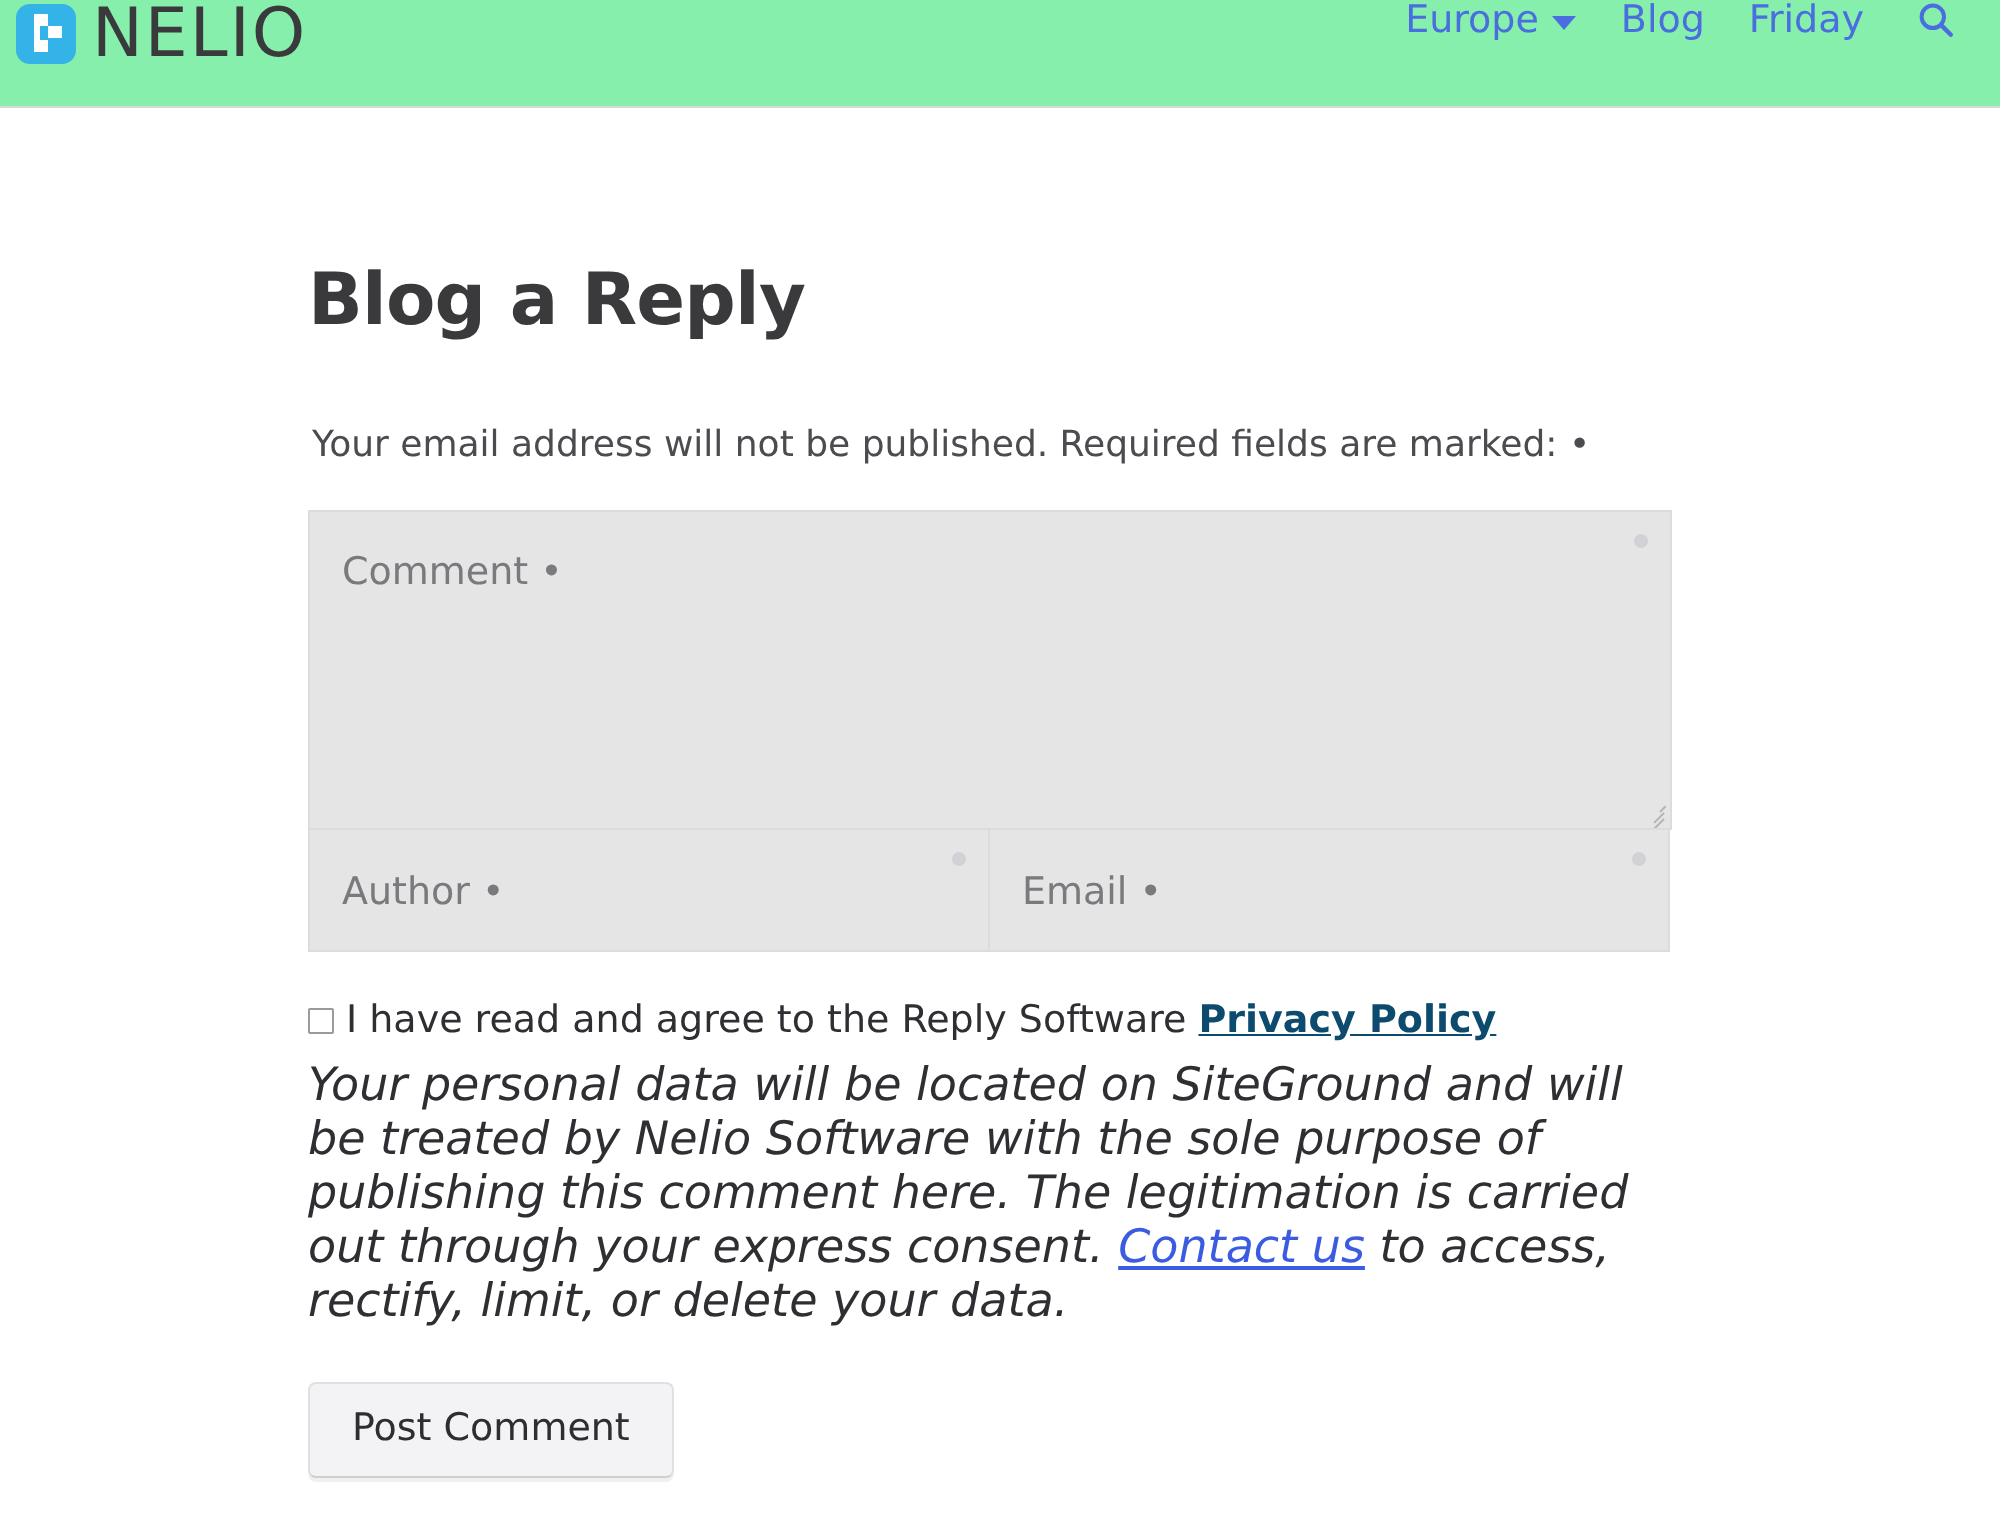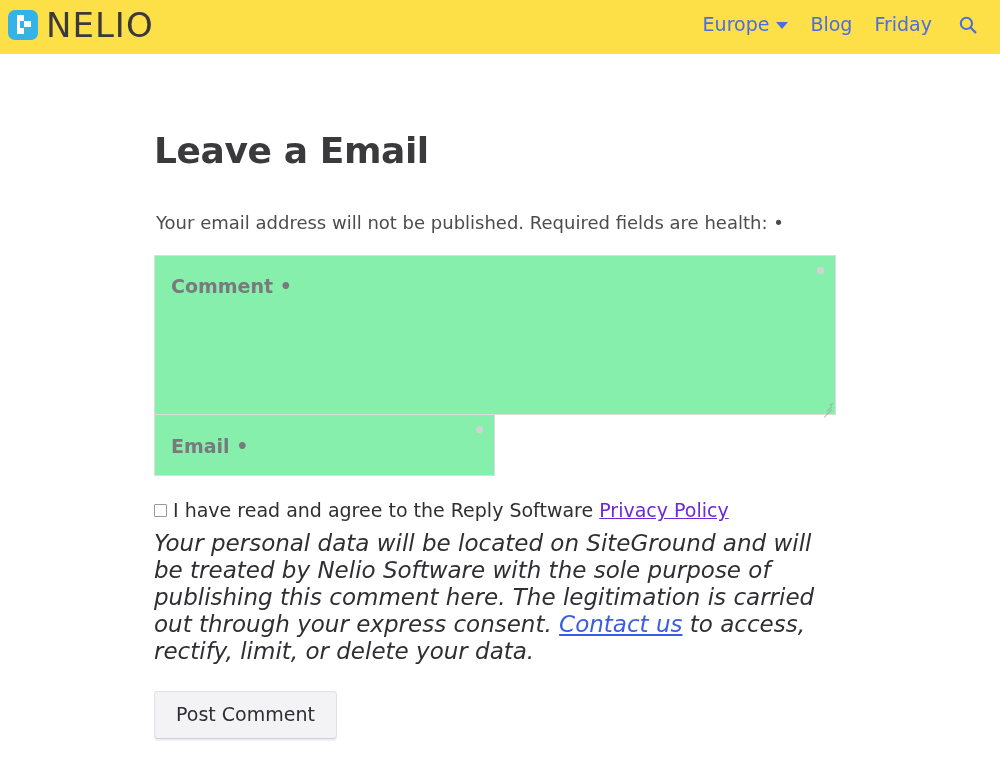--- a/index.html
+++ b/index.html
@@ -16,24 +16,24 @@
     -webkit-font-smoothing: antialiased;
   }
 
   
   .site-header {
     position: relative;
     height: 54px;
     box-sizing: border-box;
     border-bottom: 1px solid #d8d8dd;
     display: flex;
-    align-items: center;
+    align-items: flex-start;
     justify-content: space-between;
     padding: 0 22px 4px 8px;
-    background: #fde047;
+    background: #86efac;
   }
   .brand {
     display: flex;
     align-items: center;
     gap: 8px;
     text-decoration: none;
   }
   .brand-mark {
     width: 30px;
     height: 30px;
@@ -135,23 +135,22 @@
     padding-top: 40px;
     padding-left: 2px;
   }
 
   
   .comment-form { margin-top: 22px; }
 
   .field-box {
     position: relative;
     border: 1px solid #dcdcdf;
-    background: #86efac;
+    background: #e5e5e5;
     box-sizing: border-box;
-    font-weight: bold;
   }
   .ta-box {
     width: 682px;
     height: 160px;
   }
   .ta-label {
     position: absolute;
     left: 16px;
     top: 19px;
     font-size: 19px;
@@ -226,23 +225,23 @@
     appearance: none;
     -webkit-appearance: none;
     padding: 0;
   }
   .consent-text {
     font-size: 19px;
     color: #2f2f33;
     line-height: 1.25;
   }
   .consent-text a {
-    color: #6d28d9;
+    color: #0c4a6e;
     text-decoration: underline;
-    font-weight: 400;
+    font-weight: 700;
   }
 
   .privacy-note {
     margin-top: 7px;
     font-size: 23px;
     font-style: italic;
     line-height: 27px;
     color: #2f2f33;
     width: 672px;
   }
@@ -300,38 +299,42 @@
       </svg>
     </button>
   </nav>
 
 </header>
 
 <main class="content">
   <div class="wrap">
 
 
-    <h2 class="reply-title">Leave a Email</h2>
-
-    <p class="notes">Your email address will not be published. Required fields are health: •</p>
+    <h2 class="reply-title">Blog a Reply</h2>
+
+    <p class="notes">Your email address will not be published. Required fields are marked: •</p>
 
     <form class="comment-form">
 
       <div class="field-box ta-box">
         <span class="ta-label">Comment •</span>
         <span class="req-dot"></span>
         <span class="resize-grip">
           <span class="rg1"></span>
             <span class="rg2"></span>
             <span class="rg3"></span>
         </span>
       </div>
 
       <div class="row2">
         <div class="field-box half-box">
+          <span class="half-label">Author •</span>
+          <span class="req-dot"></span>
+        </div>
+        <div class="field-box half-box">
           <span class="half-label">Email •</span>
           <span class="req-dot"></span>
         </div>
       </div>
 
       <div class="consent">
         <input type="checkbox" class="consent-check" style="">
         <span class="consent-text"><span>I have read and agree to the Reply Software </span><a href="#">Privacy Policy</a></span>
       </div>
 

